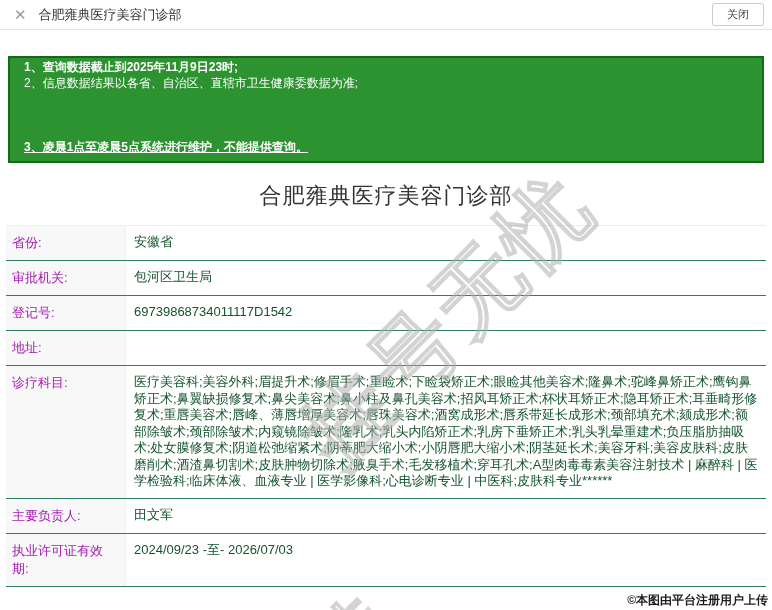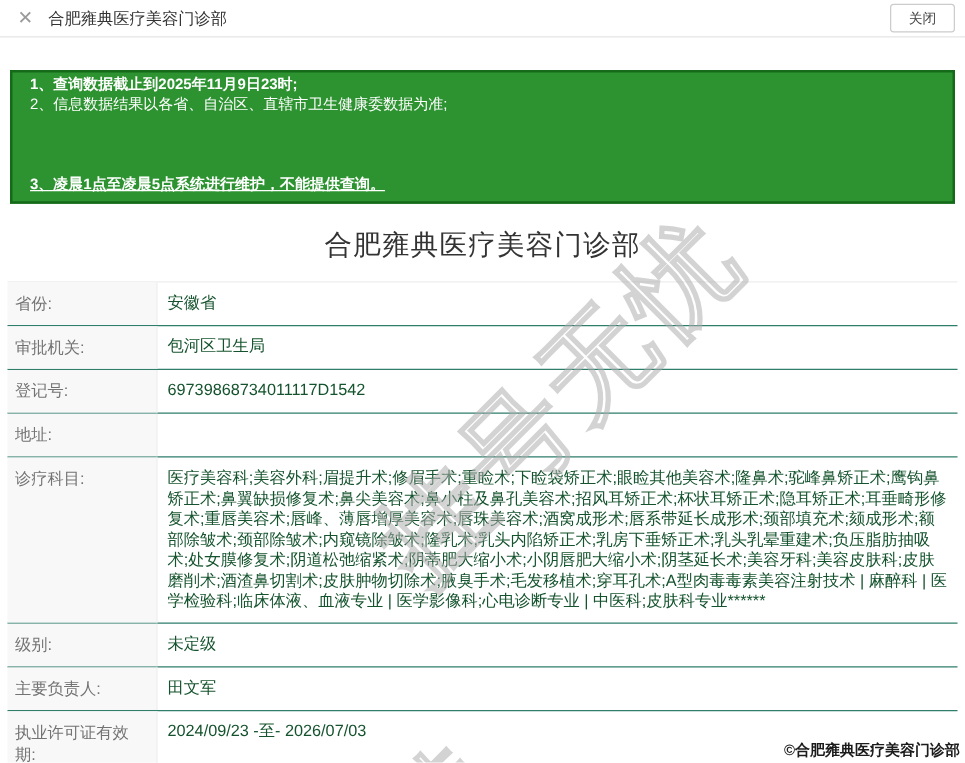--- a/index.html
+++ b/index.html
@@ -41,21 +41,21 @@
   .page-title{
     text-align:center; font-size:22px; font-weight:400; color:#333;
     margin-top:18px; letter-spacing:1px;
   }
   
   .info-table{margin:14px 6px 0 6px; border-top:1px solid #eeeeee;}
   .row{display:flex; border-bottom:1px solid var(--separator); align-items:stretch;}
   .cell-label{
     width:120px; flex:0 0 120px; background:var(--label-bg);
     border-right:1px solid #efefef;
-    padding:8px 6px; font-size:13px; color:#737373;
+    padding:8px 6px; font-size:13px; color:#a21caf;
   }
   .cell-value{
     flex:1; padding:8px 8px; font-size:13px; color:#14532d; line-height:16.5px;
     word-break:break-all;
   }
   
   .credit{
     position:absolute; right:4px; bottom:1px; font-size:12px; font-weight:bold;
     color:#1c1c1c;
   }
@@ -100,29 +100,25 @@
     <div class="cell-value">69739868734011117D1542</div>
   </div>
   <div class="row">
     <div class="cell-label">地址:</div>
   </div>
   <div class="row">
     <div class="cell-label">诊疗科目:</div>
     <div class="cell-value">医疗美容科;美容外科;眉提升术;修眉手术;重睑术;下睑袋矫正术;眼睑其他美容术;隆鼻术;驼峰鼻矫正术;鹰钩鼻矫正术;鼻翼缺损修复术;鼻尖美容术;鼻小柱及鼻孔美容术;招风耳矫正术;杯状耳矫正术;隐耳矫正术;耳垂畸形修复术;重唇美容术;唇峰、薄唇增厚美容术;唇珠美容术;酒窝成形术;唇系带延长成形术;颈部填充术;颏成形术;额部除皱术;颈部除皱术;内窥镜除皱术;隆乳术;乳头内陷矫正术;乳房下垂矫正术;乳头乳晕重建术;负压脂肪抽吸术;处女膜修复术;阴道松弛缩紧术;阴蒂肥大缩小术;小阴唇肥大缩小术;阴茎延长术;美容牙科;美容皮肤科;皮肤磨削术;酒渣鼻切割术;皮肤肿物切除术;腋臭手术;毛发移植术;穿耳孔术;A型肉毒毒素美容注射技术 | 麻醉科 | 医学检验科;临床体液、血液专业 | 医学影像科;心电诊断专业 | 中医科;皮肤科专业******</div>
   </div>
   <div class="row">
-    <div class="cell-label">级别:</div>
-    <div class="cell-value">未定级</div>
-  </div>
-  <div class="row">
     <div class="cell-label">主要负责人:</div>
     <div class="cell-value">田文军</div>
   </div>
   <div class="row">
     <div class="cell-label">执业许可证有效期:</div>
     <div class="cell-value">2024/09/23 -至- 2026/07/03</div>
   </div>
 </div>
 
 <div class="watermark wm-main">挂号无忧</div>
 <div class="watermark wm-partial">挂</div>
 
-<div class="credit">©合肥雍典医疗美容门诊部</div>
+<div class="credit">©本图由平台注册用户上传</div>
 
 </body></html>

